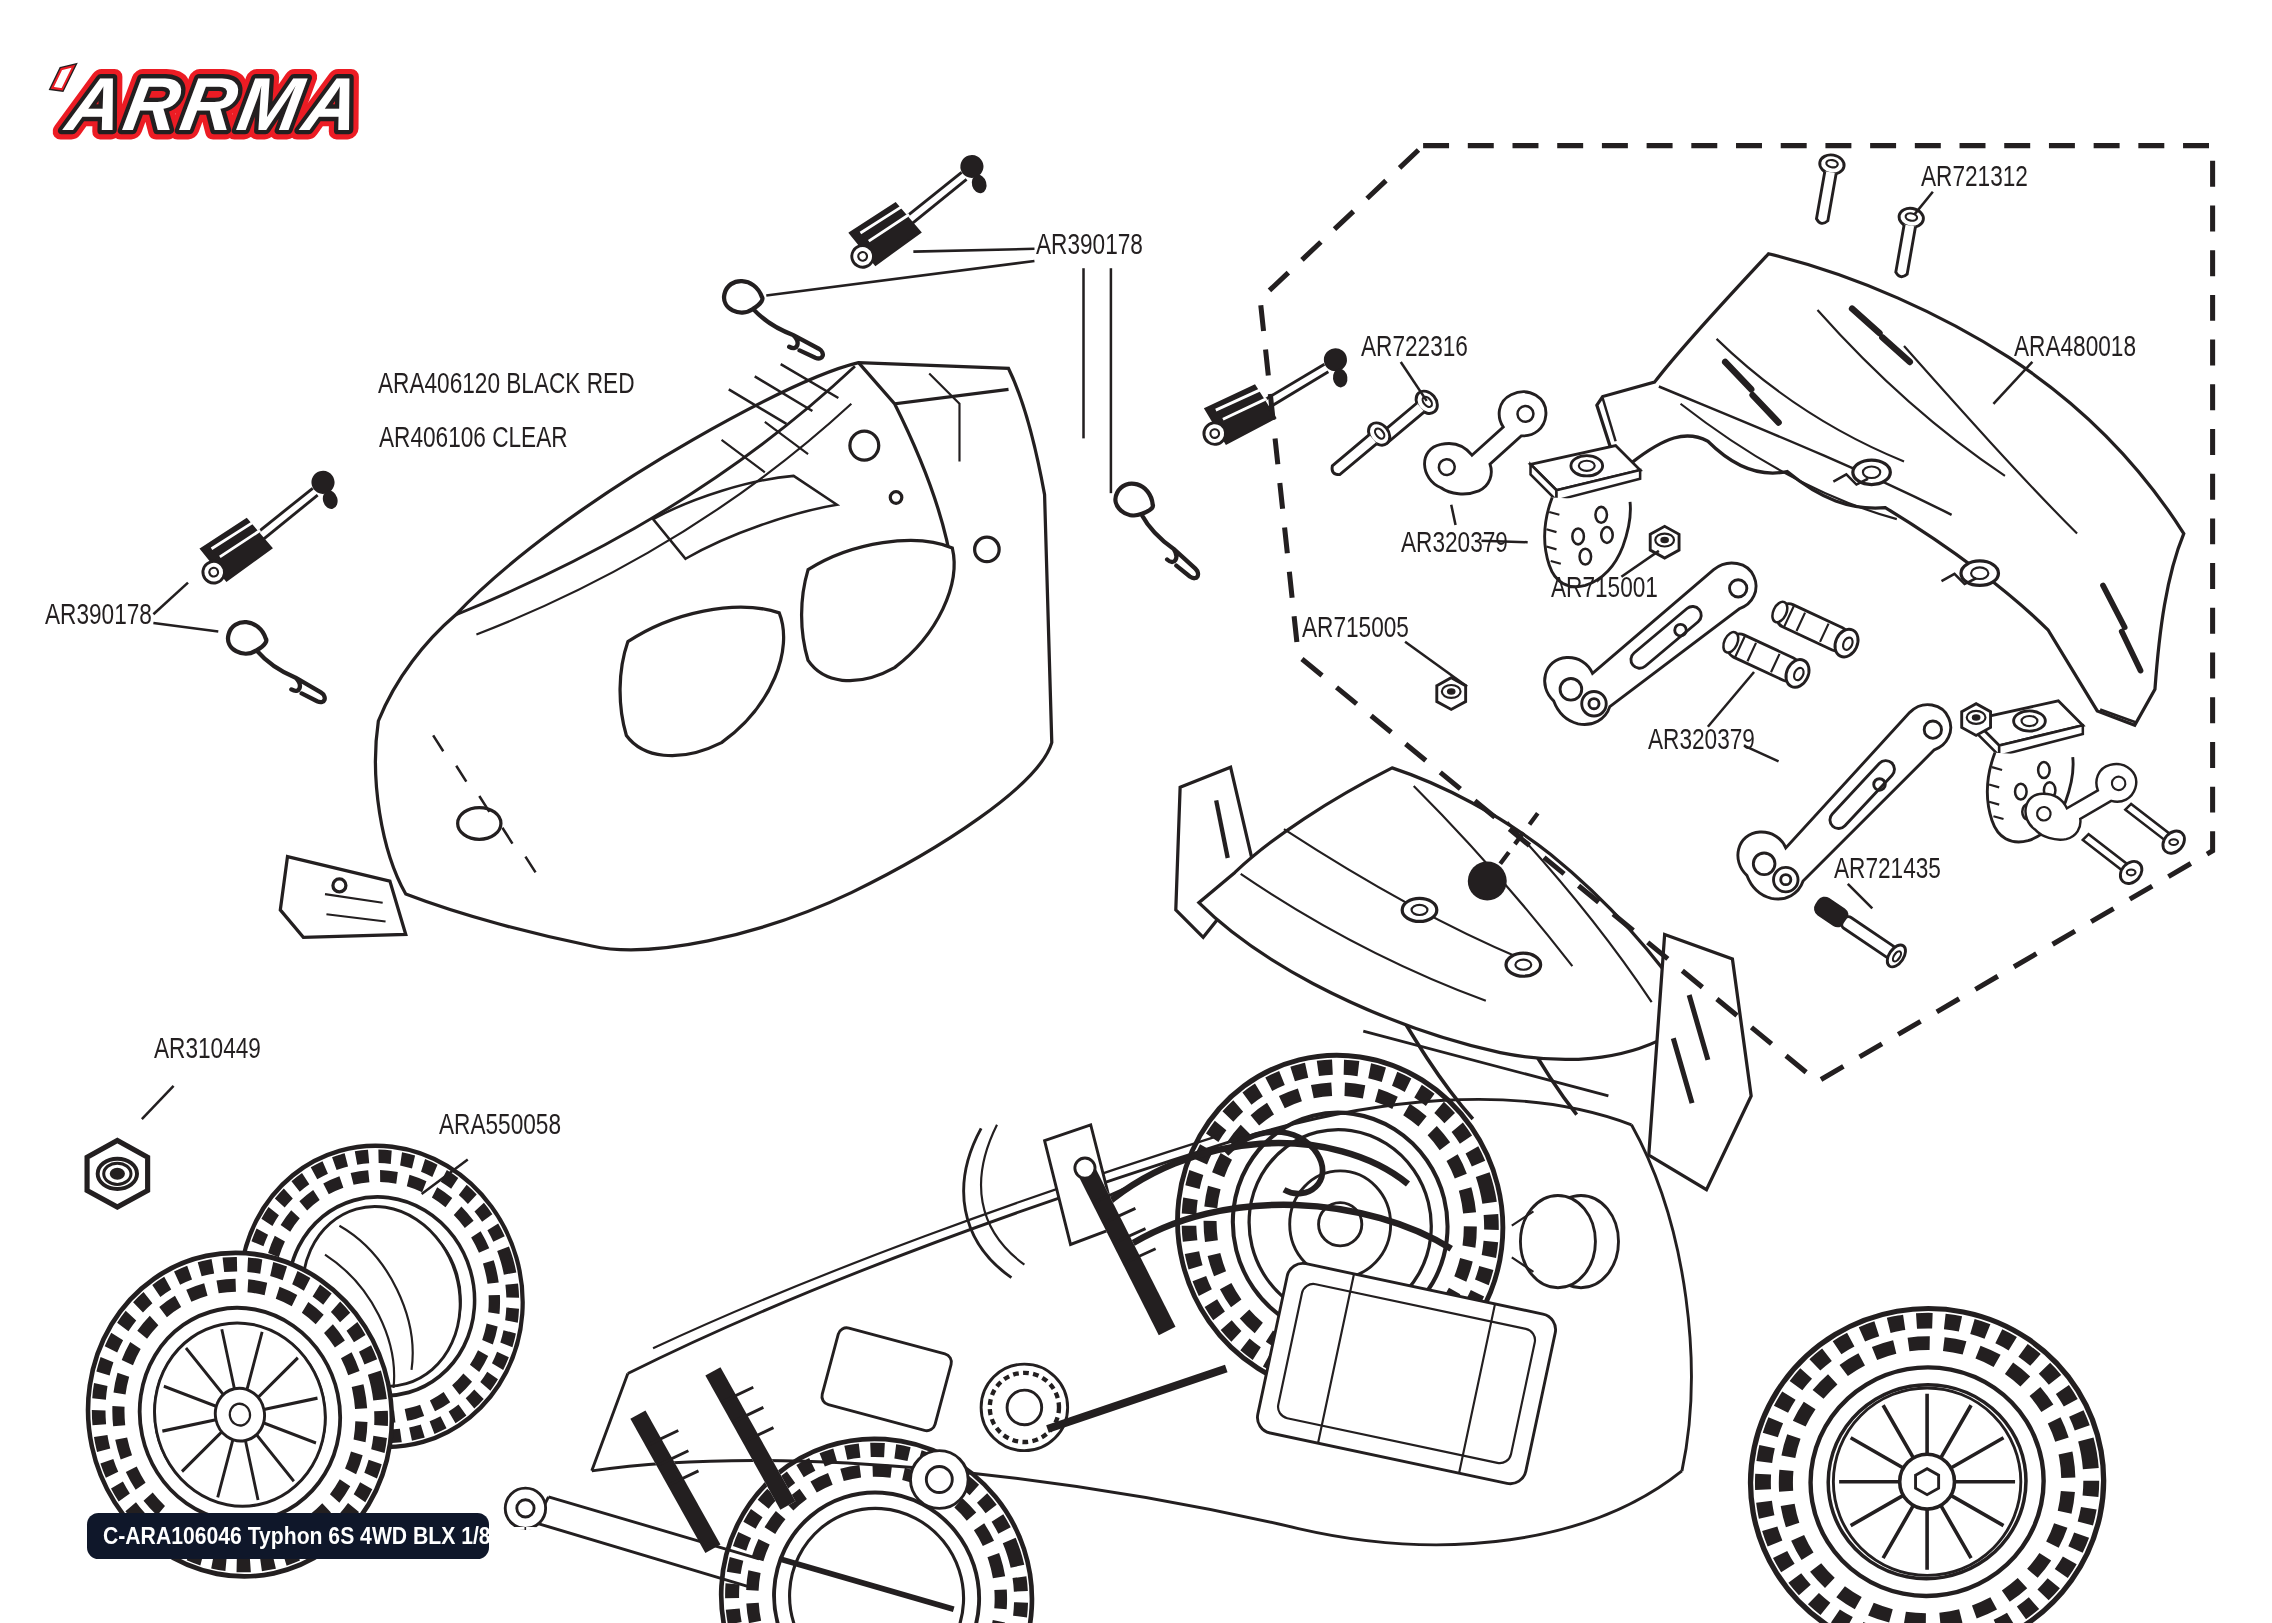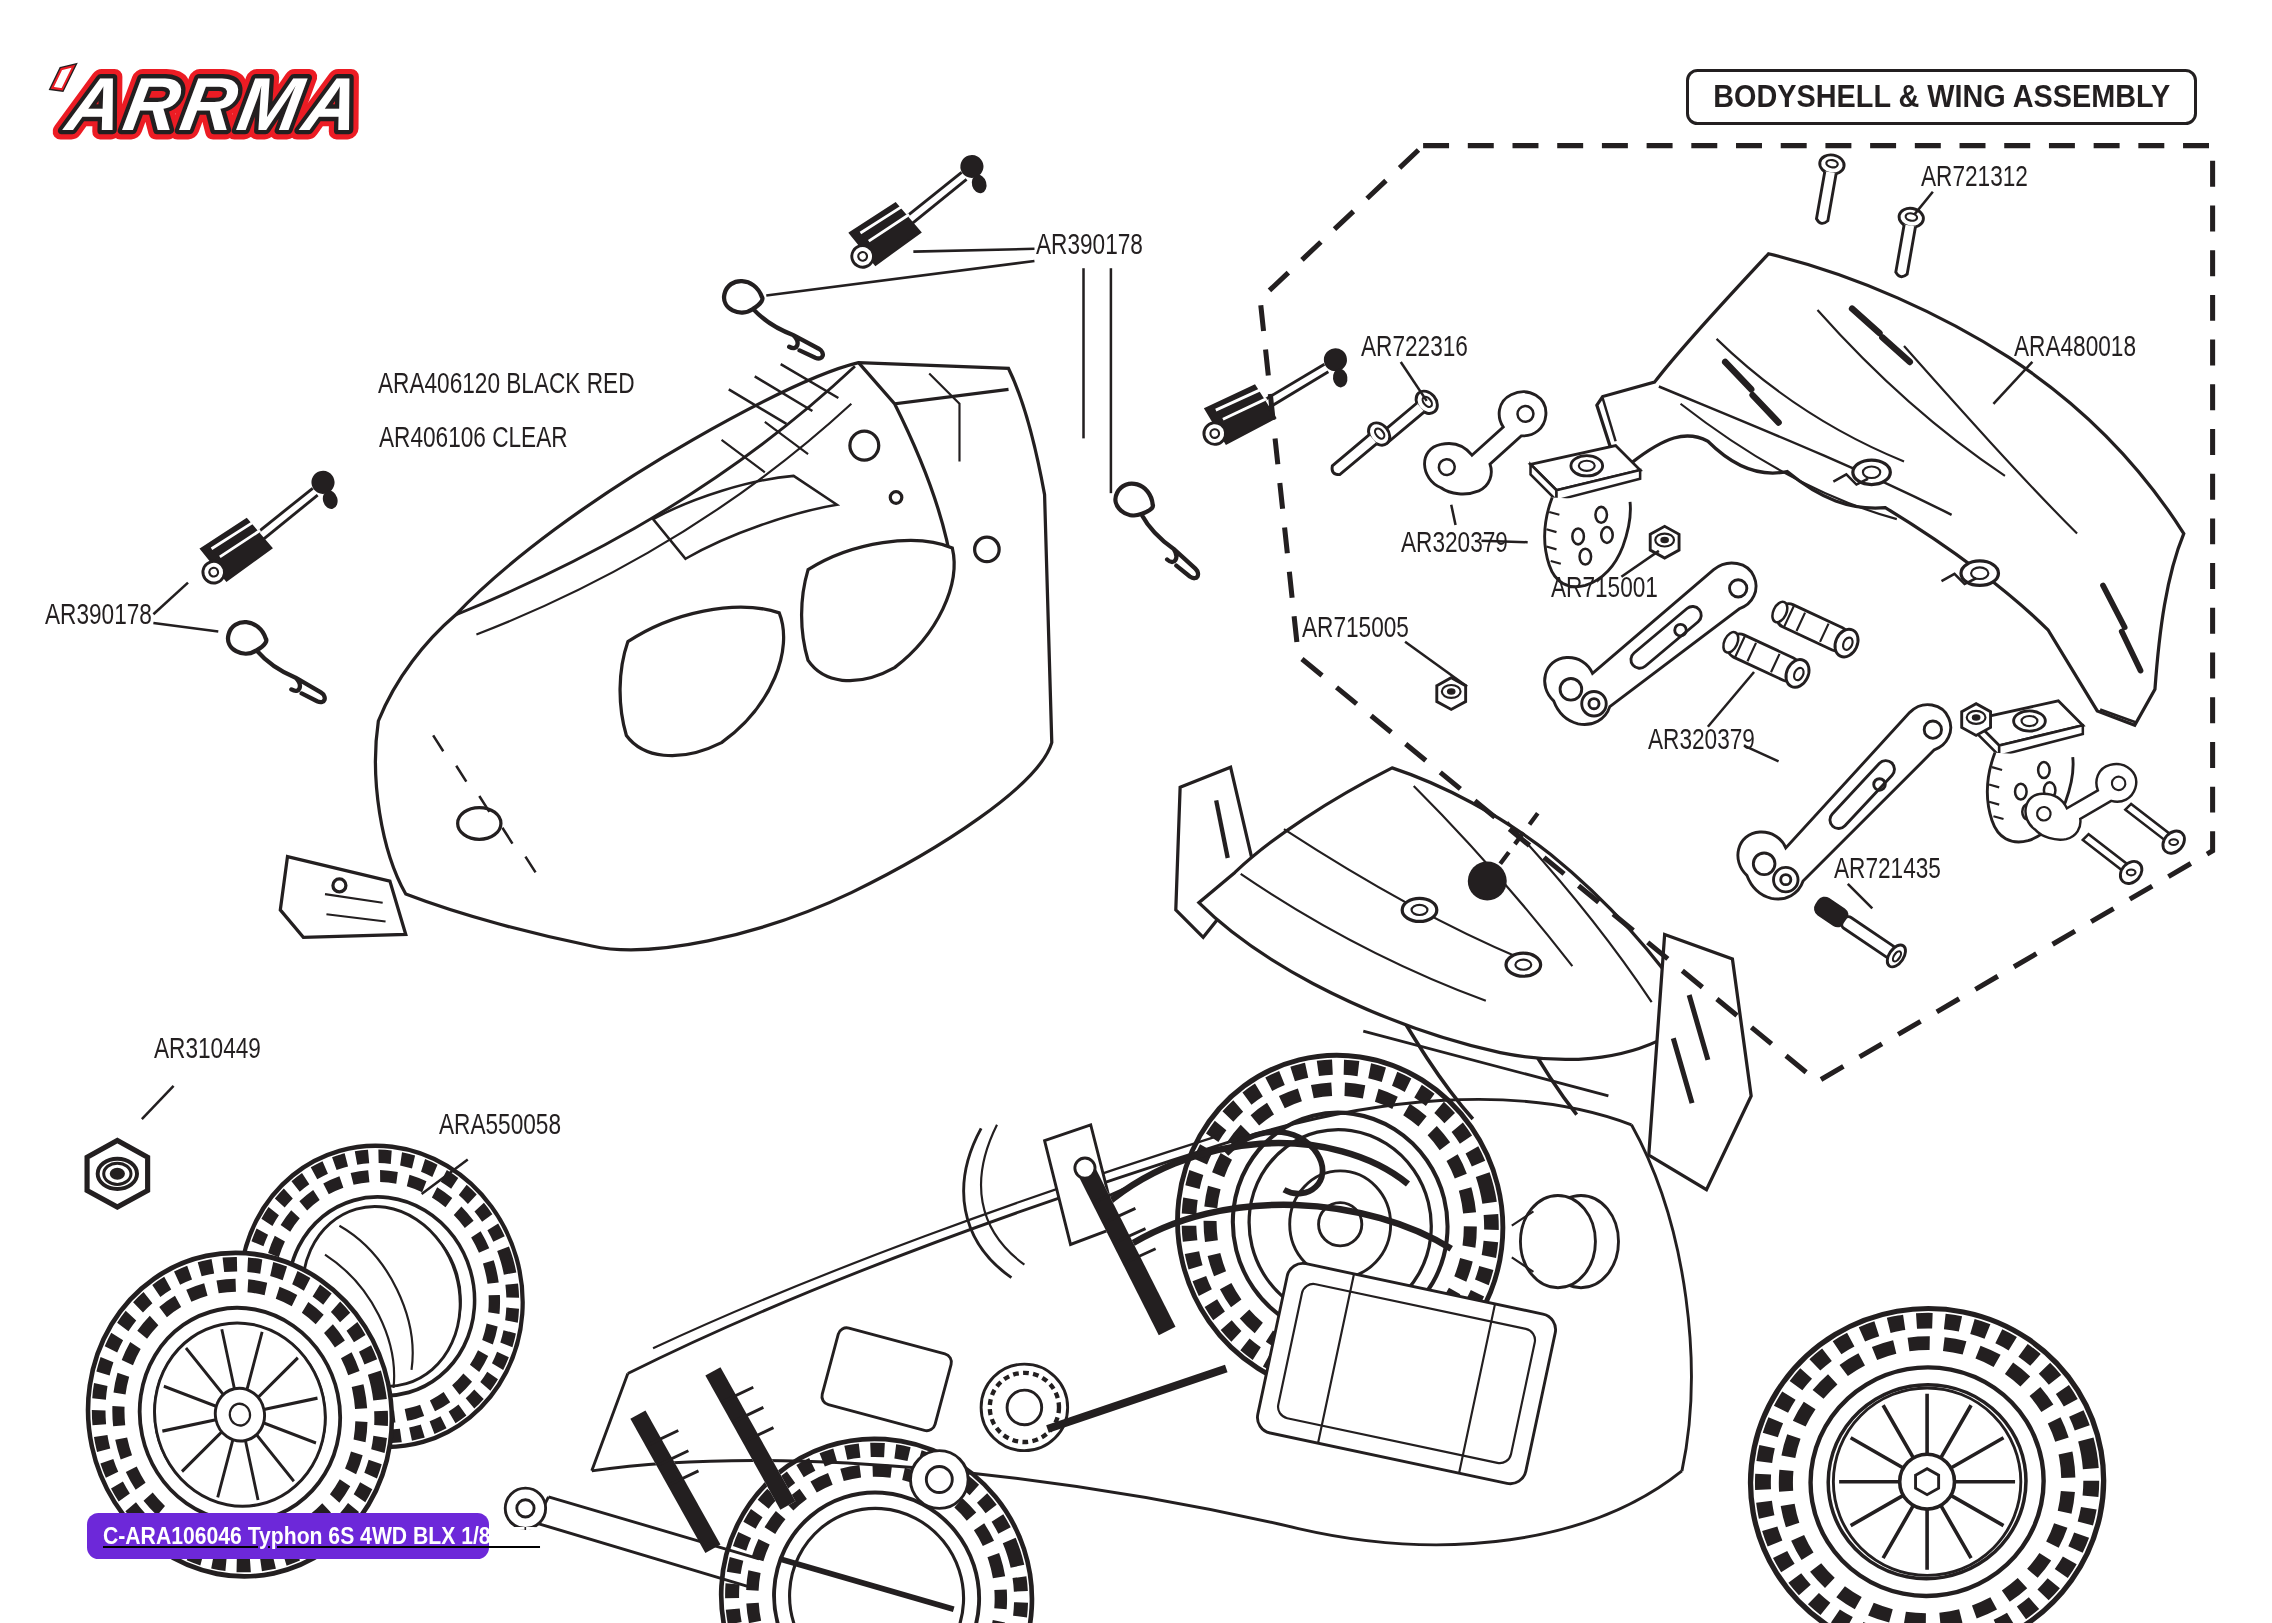--- a/index.html
+++ b/index.html
@@ -5,22 +5,22 @@
   html,body{margin:0;padding:0;background:#fff;}
   .canvas{position:relative;width:2273px;height:1623px;background:#ffffff;overflow:hidden;
           font-family:"Liberation Sans",sans-serif;}
   svg{position:absolute;left:0;top:0;}
   .art{width:2273px;height:1623px;}
   .plabel{position:absolute;font-size:29px;color:#231f20;white-space:nowrap;line-height:1;
           transform:scaleX(.78);transform-origin:left top;letter-spacing:0px;}
   .titlebox{position:absolute;left:1686px;top:69px;width:505px;height:50px;border:3.6px solid #231f20;
             border-radius:11.5px;display:flex;align-items:center;justify-content:center;background:#fff;}
   .titlebox span{font-size:31px;font-weight:bold;color:#231f20;white-space:nowrap;transform:scaleX(.93);}
-  .footerbox{position:absolute;left:87px;top:1513px;width:402px;height:46px;background:#6d28d9;
-             border-radius:11.5px;display:flex;align-items:center;text-decoration:underline;}
+  .footerbox{position:absolute;left:87px;top:1513px;width:402px;height:46px;background:#0f172a;
+             border-radius:11.5px;display:flex;align-items:center;}
   .footerbox span{font-size:23px;font-weight:bold;color:#ffffff;white-space:nowrap;margin-left:16px;
                   transform:scaleX(.92);transform-origin:left center;}
   .logo{left:42px;top:56px;width:404px;height:94px;}
 </style>
 </head>
 <body>
 
 <div class="canvas">
 
 <svg class="art" viewBox="0 0 3151 2251">
@@ -340,23 +340,20 @@
   <svg class="logo" viewBox="0 0 560 130">
     <g transform="skewX(-10)">
       <text x="48" y="102" font-family="Liberation Sans, sans-serif" font-size="104" font-weight="bold" font-style="italic" letter-spacing="4" fill="#fff" stroke="#ec1c24" stroke-width="26" stroke-linejoin="round">ARRMA</text>
       <text x="48" y="102" font-family="Liberation Sans, sans-serif" font-size="104" font-weight="bold" font-style="italic" letter-spacing="4" fill="#fff" stroke="#231f20" stroke-width="12" stroke-linejoin="round">ARRMA</text>
       <text x="48" y="102" font-family="Liberation Sans, sans-serif" font-size="104" font-weight="bold" font-style="italic" letter-spacing="4" fill="#ffffff">ARRMA</text>
       <polygon points="30,18 46,14 36,46 22,44" fill="#fff" stroke="#231f20" stroke-width="7"></polygon>
       <polygon points="30,18 46,14 36,46 22,44" fill="#fff" stroke="#ec1c24" stroke-width="3"></polygon>
     </g>
   </svg>
 
-  <div class="titlebox">
-    <span>BODYSHELL &amp; WING ASSEMBLY</span>
-  </div>
 
   <div class="plabel" style="left:1036px;top:230px;">AR390178</div>
   <div class="plabel" style="left:378px;top:369px;">ARA406120 BLACK RED</div>
   <div class="plabel" style="left:379px;top:423px;">AR406106 CLEAR</div>
   <div class="plabel" style="left:45px;top:600px;">AR390178</div>
   <div class="plabel" style="left:1921px;top:162px;">AR721312</div>
   <div class="plabel" style="left:2014px;top:332px;">ARA480018</div>
   <div class="plabel" style="left:1361px;top:332px;">AR722316</div>
   <div class="plabel" style="left:1401px;top:528px;">AR320379</div>
   <div class="plabel" style="left:1551px;top:573px;">AR715001</div>

